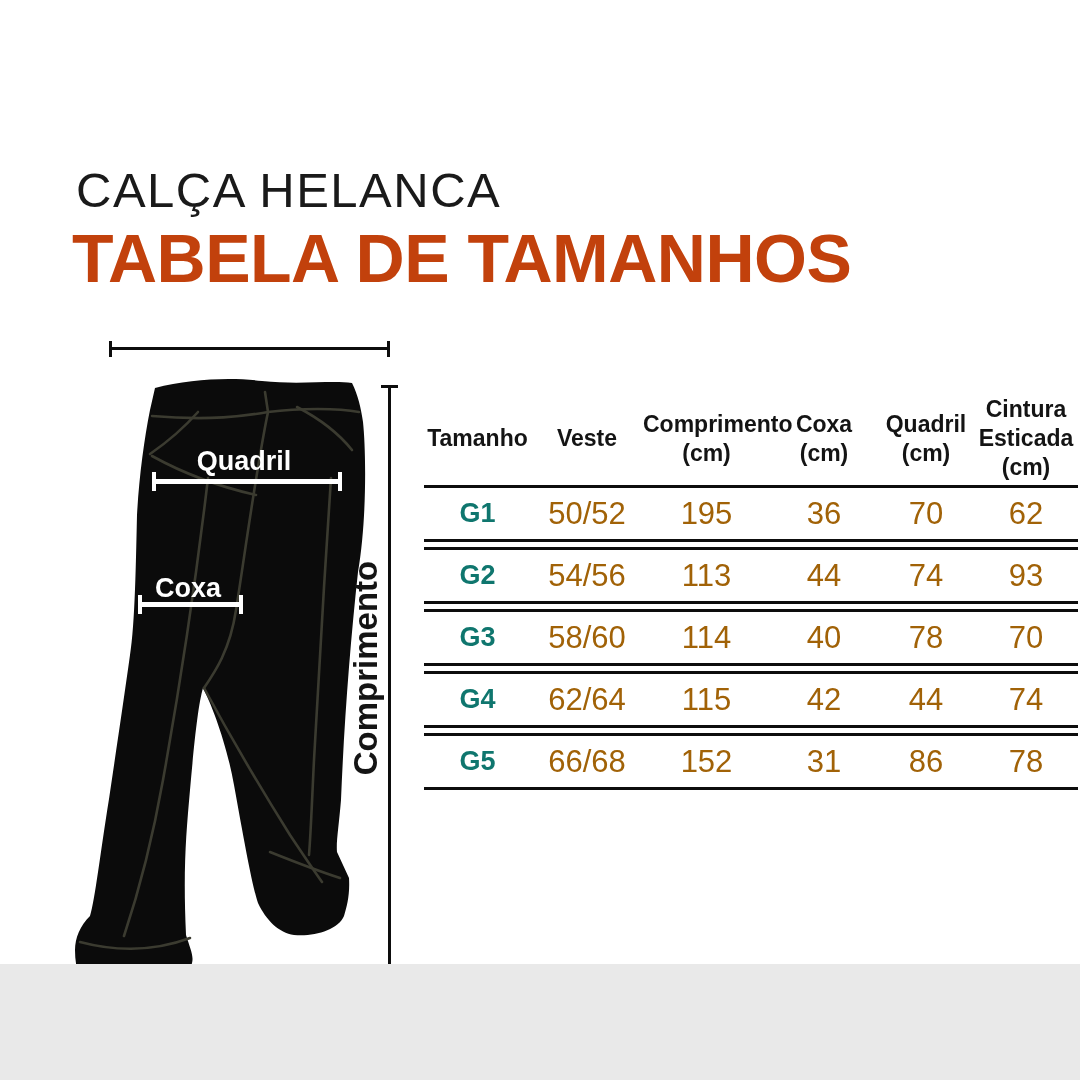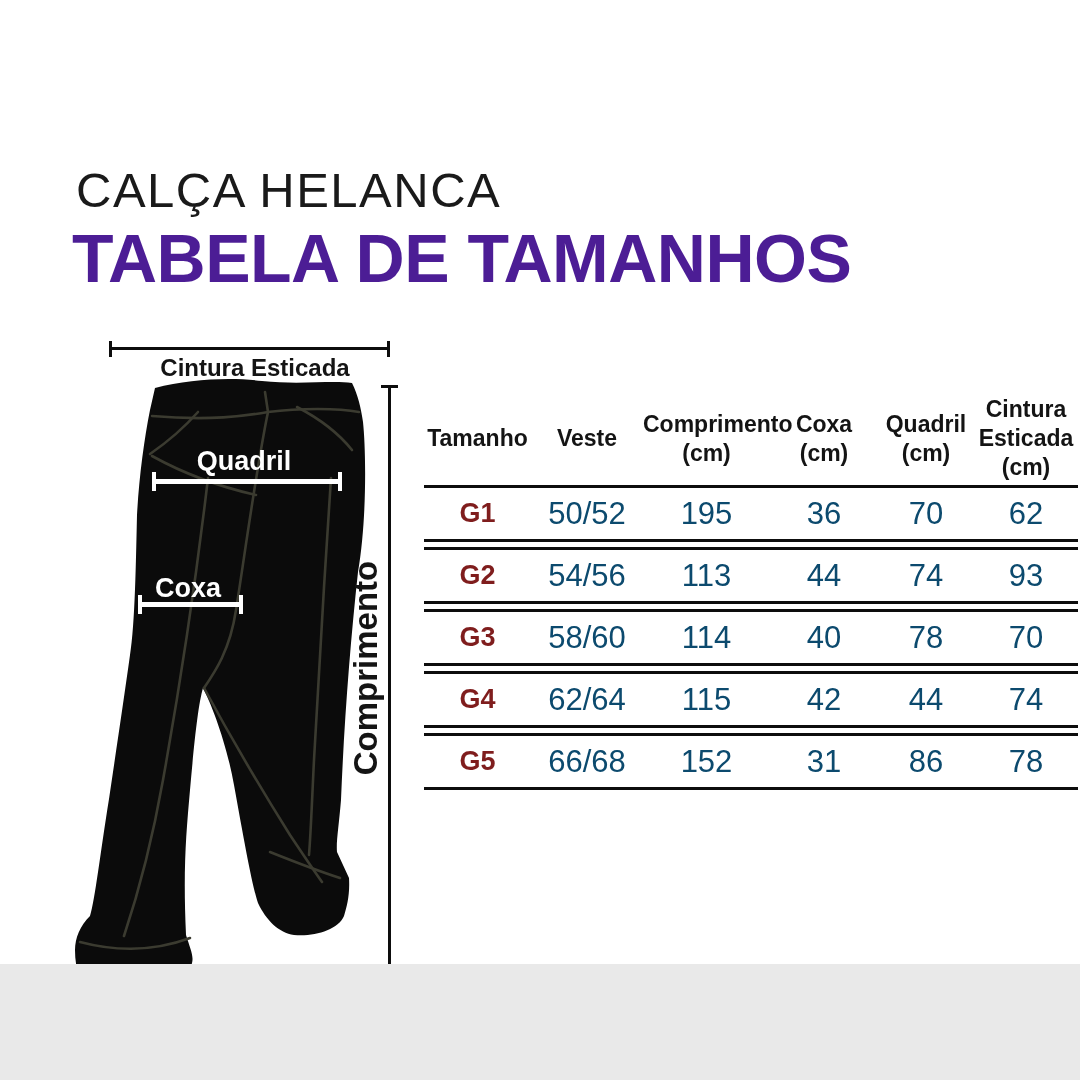--- a/index.html
+++ b/index.html
@@ -12,21 +12,21 @@
 
   
   .subtitle {
     position:absolute; left:76px; top:166px;
     font-size:49px; font-weight:500; letter-spacing:1.5px;
     color:#1a1a1a; white-space:nowrap; line-height:1;
   }
   .main-title {
     position:absolute; left:72px; top:224px;
     font-size:68px; font-weight:800; letter-spacing:-0.5px;
-    color:#4c1d95; white-space:nowrap; line-height:1;
+    color:#c2410c; white-space:nowrap; line-height:1;
   }
 
   
   #pants-svg { position:absolute; left:0; top:0; width:1080px; height:1080px; }
 
   
   .h-line { position:absolute; height:3px; background:#0d0d0d; }
   .h-line::before, .h-line::after {
     content:""; position:absolute; width:3px; height:16px; top:-6px; background:inherit;
   }
@@ -56,22 +56,22 @@
     display:grid;
     grid-template-columns:107px 112px 127px 108px 96px 104px;
     align-items:center;
   }
   .thead { height:96px; border-bottom:3px solid #0d0d0d; }
   .th {
     text-align:center; font-weight:700; font-size:23px; line-height:1.25;
     color:#141414; white-space:nowrap;
   }
   .trow { height:51px; }
-  .td { text-align:center; font-size:31px; font-weight:400; color:#0c4a6e; white-space:nowrap; }
-  .td.size { font-size:27px; font-weight:700; color:#7f1d1d; }
+  .td { text-align:center; font-size:31px; font-weight:400; color:#a16207; white-space:nowrap; }
+  .td.size { font-size:27px; font-weight:700; color:#0f766e; }
   .row-divider {
     height:11px;
     border-top:3px solid #0d0d0d;
     border-bottom:3px solid #0d0d0d;
   }
   .table-bottom { height:3px; background:#0d0d0d; }
 </style>
 </head>
 <body>
 
@@ -117,21 +117,20 @@
       <path d="M152,456 C190,477 225,488 256,495"></path>
       <path d="M297,407 C322,420 340,435 352,450"></path>
       <path d="M208,478 C196,580 181,680 163,780 C152,842 136,900 124,936"></path>
       <path d="M331,478 C325,570 318,680 314,760 C312,800 311,830 309,855"></path>
       <path d="M80,942 C110,950 150,953 190,938"></path>
       <path d="M270,852 C295,862 315,870 340,878"></path>
     </g>
   </svg>
 
   <div class="h-line" style="left:109px; top:347px; width:281px;"></div>
-  <div class="measure-label" style="left:130px; top:356px; width:250px; font-size:24px;">Cintura Esticada</div>
 
   <div class="measure-label white" style="left:179px; top:448px; width:130px; font-size:27px;">Quadril</div>
   <div class="h-line white" style="left:152px; top:479px; width:190px;"></div>
 
   <div class="measure-label white" style="left:138px; top:575px; width:100px; font-size:27px;">Coxa</div>
   <div class="h-line white" style="left:138px; top:602px; width:105px;"></div>
 
   <div class="v-line" style="left:388px; top:385px; height:590px;"></div>
   <div class="measure-label rot" style="left:246px; top:650px; width:240px; height:36px; line-height:36px; font-size:33px;">Comprimento</div>
 

